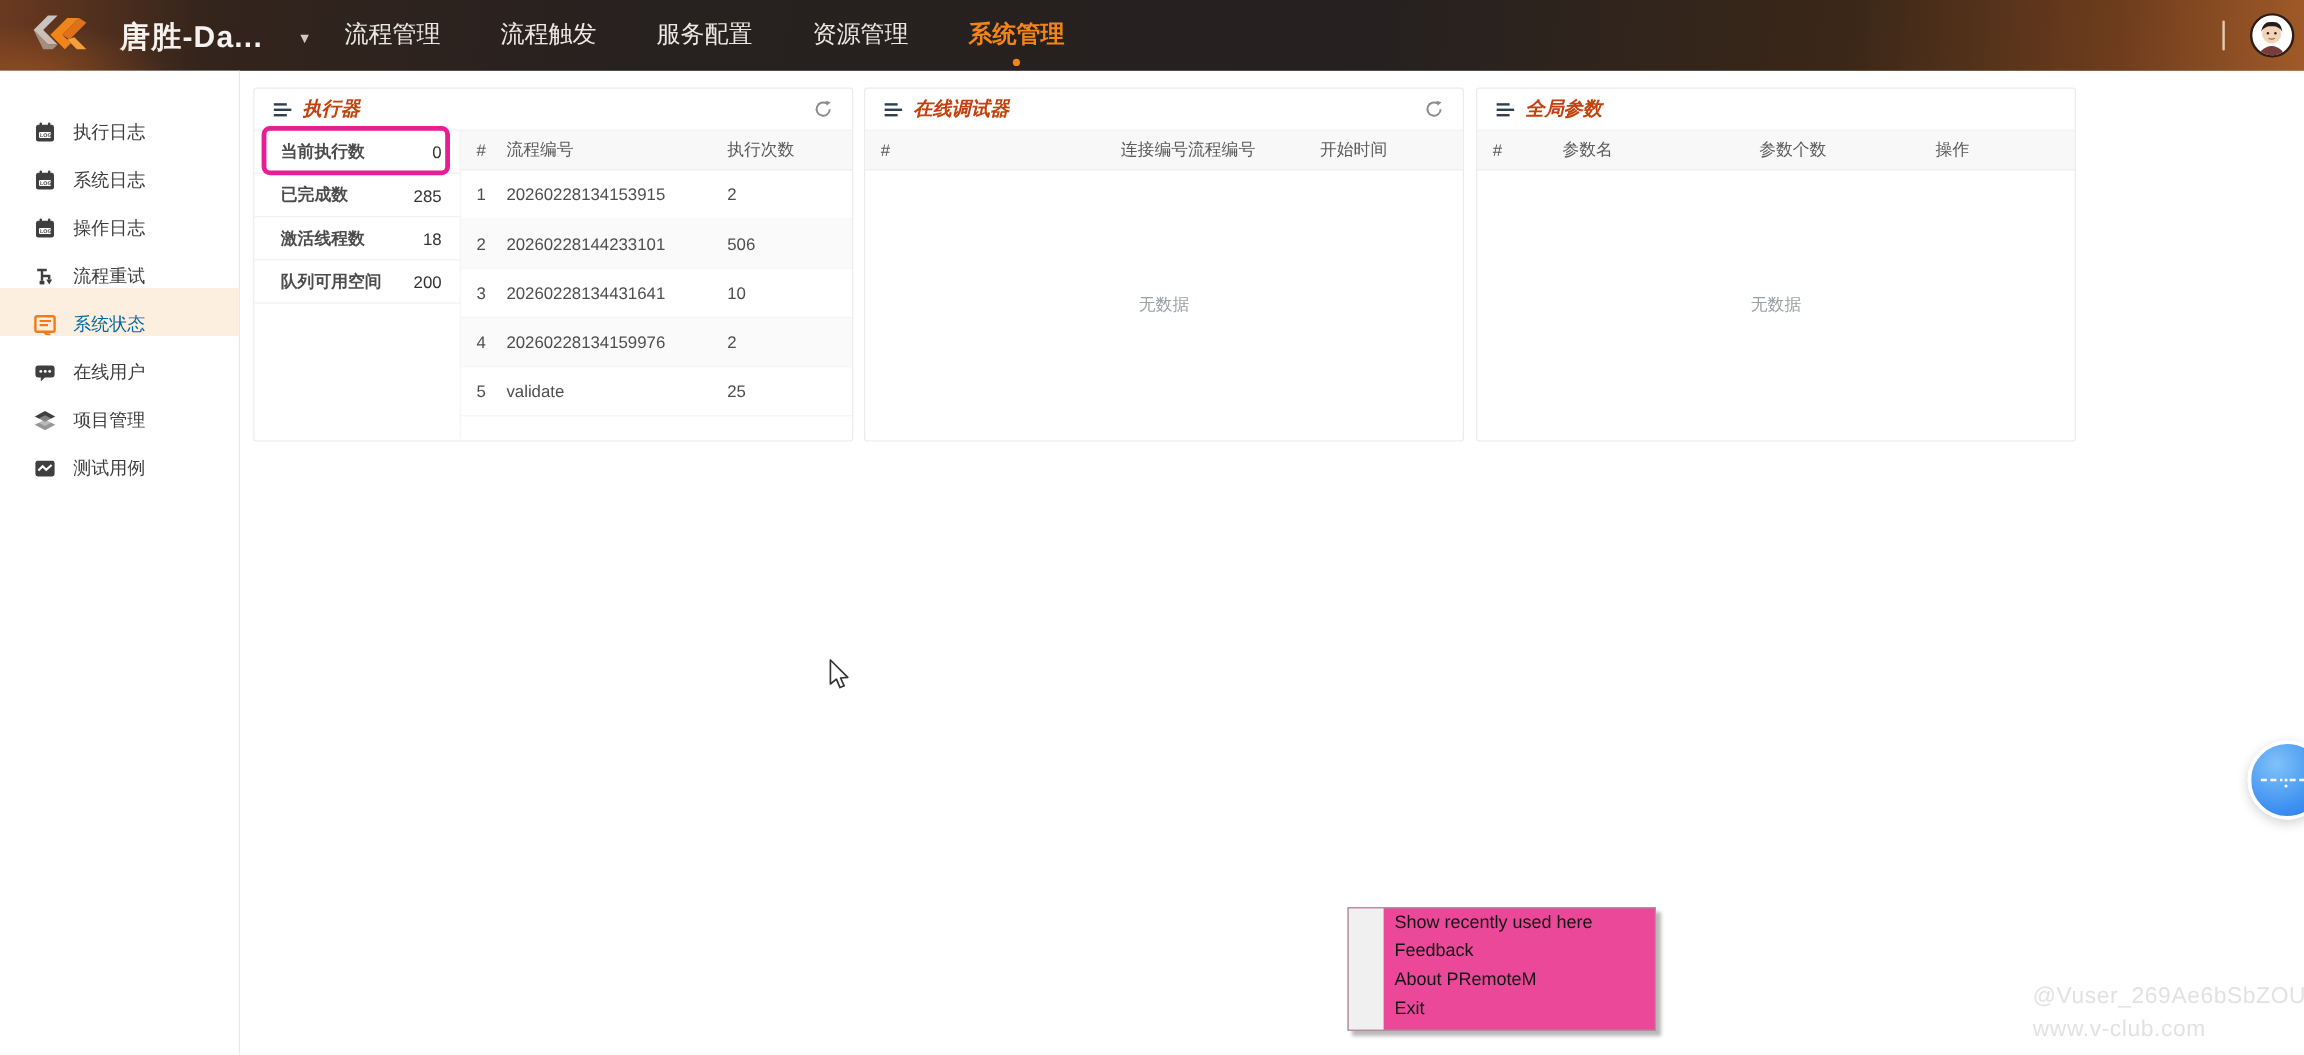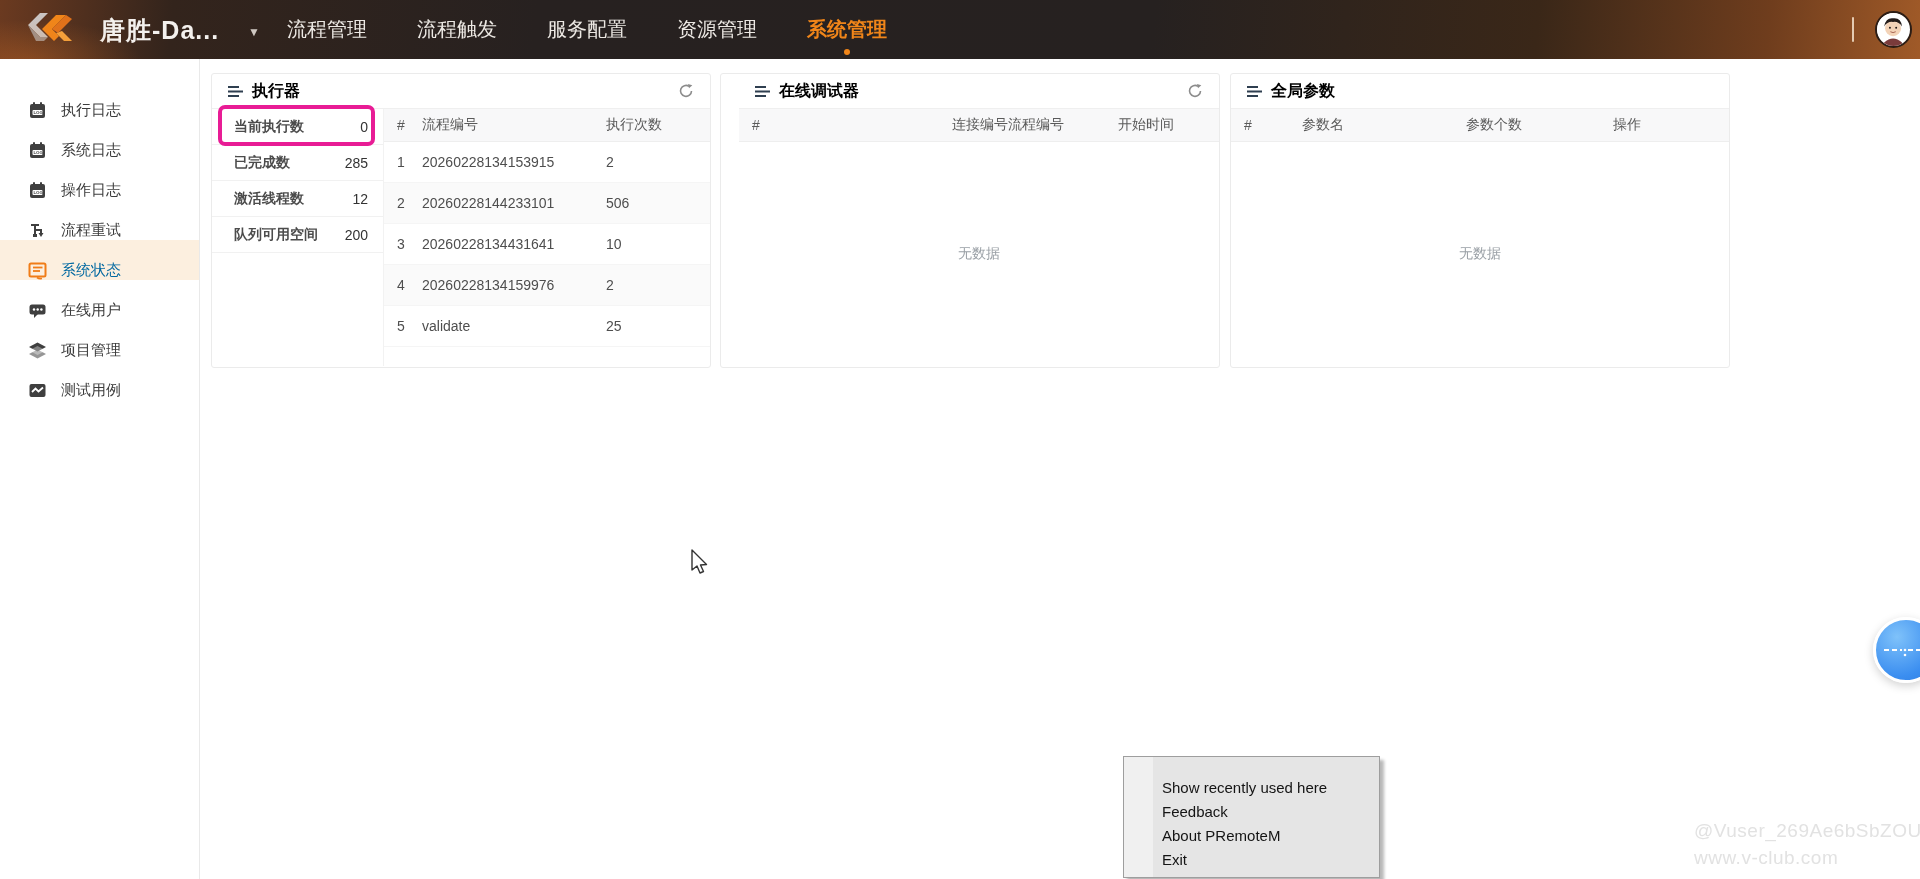--- a/index.html
+++ b/index.html
@@ -55,26 +55,26 @@
   }
   .side-item .s-icon{ width:19px; height:19px; margin-right:14px; flex:0 0 auto; color:#3f3f3f; }
   .side-item.active{ background:#fcefdf; color:#0369a1; }
   .side-item.active .s-icon{ color:#f07c17; }
 
   
   .panel{
     position:absolute; top:73px; height:295px; width:500px; background:#fff;
     border:1px solid #ebebeb; border-radius:3px;
   }
-  .panel.p1{ left:211px; } .panel.p2{ left:720px;padding-left:18px; } .panel.p3{ left:1230px; }
+  .panel.p1{ left:211px; } .panel.p2{ left:720px; } .panel.p3{ left:1230px; }
   .panel-header{
     height:35px; border-bottom:1px solid #efefef; display:flex; align-items:center;
     padding:0 16px; gap:9px;
   }
-  .panel-title{ font-size:16px; font-weight:bold; color:#000000; }
+  .panel-title{ font-size:16px; font-weight:bold; color:#c2410c;font-style:italic; }
   .refresh-btn{ margin-left:auto; width:16px; height:16px; cursor:pointer; }
 
   .p1-body{ display:flex; height:257px; }
   .stats{ width:171px; position:relative; }
   .stat-row{
     height:36px; display:flex; justify-content:space-between; align-items:center;
     padding:0 15px 0 22px; border-bottom:1px solid #f1f1f1; font-size:14px;
   }
   .stat-label{ color:#4c4c4c;font-weight:bold; }
   .stat-value{ color:#333; }
@@ -97,22 +97,22 @@
   .d1{ width:57px; padding-left:13px; } .d2{ width:212px;text-align:right; } .d3{ width:110px; } .d4{ flex:1; }
   .g1{ width:71px; padding-left:13px; } .g2{ width:164px; } .g3{ width:147px; } .g4{ flex:1; }
   .empty-body{
     height:224px; display:flex; align-items:center; justify-content:center;
     color:#9aa0a6; font-size:14px;
   }
 
   
   .ctx-menu{
     position:absolute; left:1123px; top:756px; width:257px;
-    background:#e5e5e5; border:1px solid #9e9e9e;
-    box-shadow:4px 4px 3px rgba(0,0,0,.28); padding:19px 0 5px 0; z-index:5;
+    background:#ec4899; border:1px solid #9e9e9e;
+    box-shadow:4px 4px 3px rgba(0,0,0,.28); padding:0 0 5px 0; z-index:5;
   }
   .ctx-gutter{ position:absolute; left:0; top:0; bottom:0; width:29px; background:#f0f0f0; }
   .ctx-item{
     position:relative; padding-left:38px; height:24px; line-height:24px;
     font-size:15px; color:#141414; cursor:pointer;
   }
 
   
   .watermark{
     position:absolute; left:1694px; top:817px; font-size:19px; color:#e2e2e2;
@@ -263,21 +263,21 @@
       <div class="stat-row">
         <span class="stat-label">当前执行数</span>
         <span class="stat-value">0</span>
       </div>
       <div class="stat-row">
         <span class="stat-label">已完成数</span>
         <span class="stat-value">285</span>
       </div>
       <div class="stat-row">
         <span class="stat-label">激活线程数</span>
-        <span class="stat-value">12</span>
+        <span class="stat-value">18</span>
       </div>
       <div class="stat-row">
         <span class="stat-label">队列可用空间</span>
         <span class="stat-value">200</span>
       </div>
     </div>
     <div class="xtable">
       <div class="trow head">
         <span class="c1">#</span>
         <span class="c2">流程编号</span>

